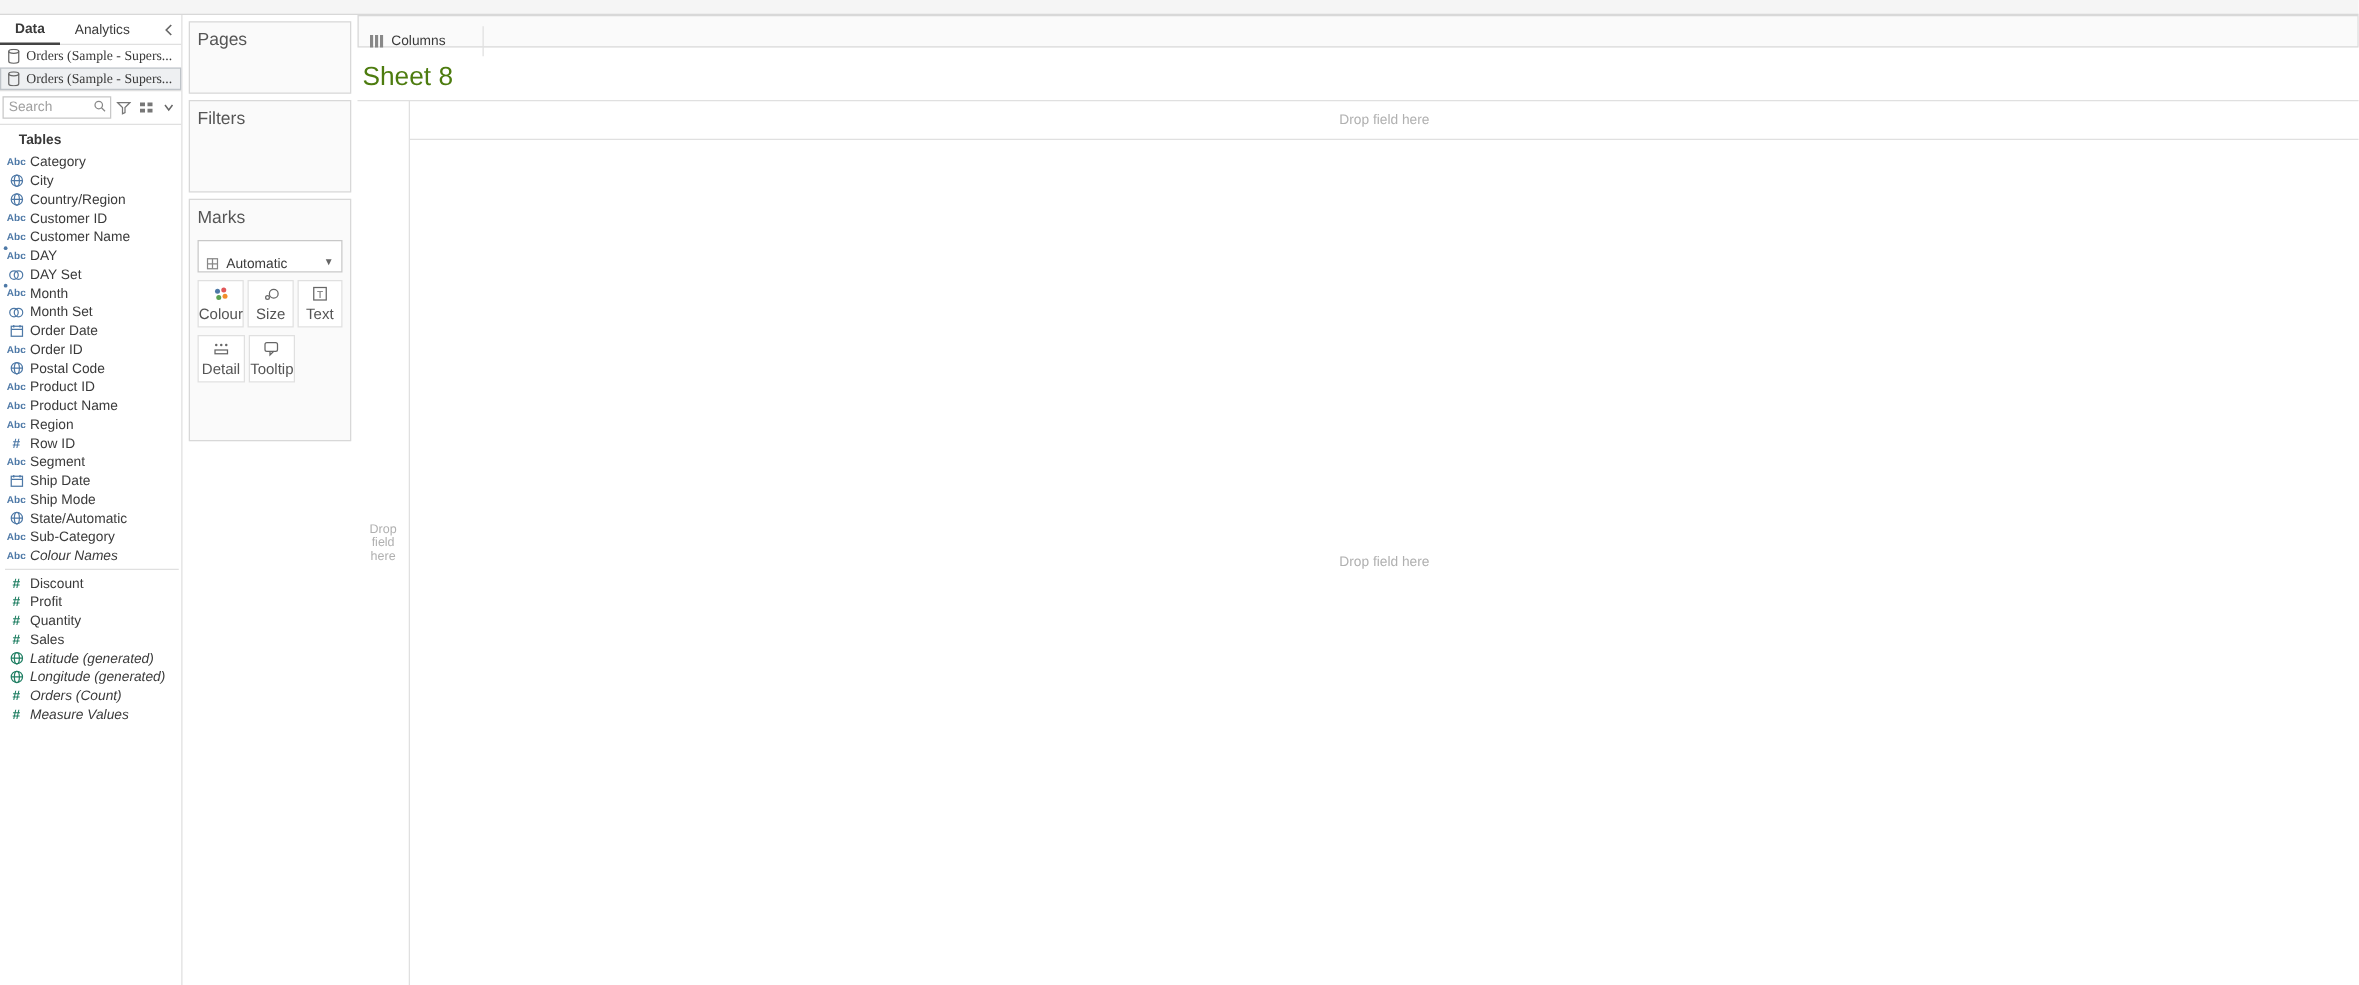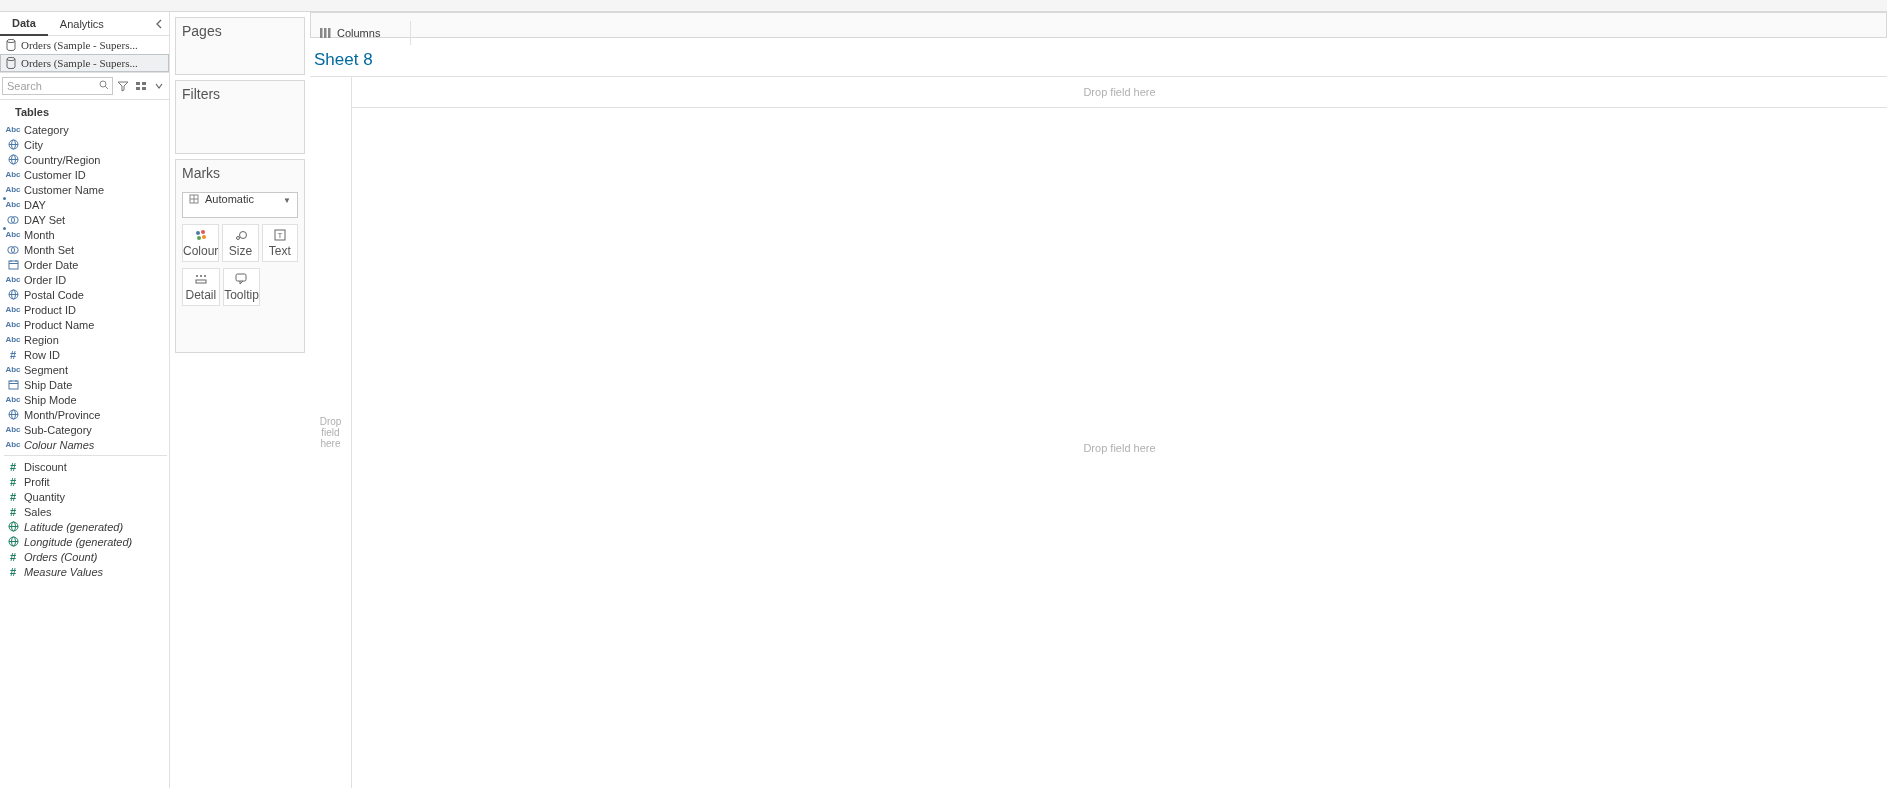--- a/index.html
+++ b/index.html
@@ -1,20 +1,20 @@
 <!DOCTYPE html>
 <html><head>
 <meta charset="utf-8">
 <style>
   * { box-sizing: border-box; }
   html, body { margin:0; padding:0; font-family: Arial, Helvetica, sans-serif; font-size:11px; color:#3a3a3a; background:#fff; }
   body { width:1887px; height:788px; overflow:hidden; }
   .toolbar { height:12px; border-bottom:1px solid #d8d8d8; background:#f5f5f5; }
   .app { display:flex; height:776px; }
-  .col-data { width:170px; border-right:1px solid #e0e0e0; display:flex; flex-direction:column;justify-content:center; }
+  .col-data { width:146px; border-right:1px solid #e0e0e0; display:flex; flex-direction:column;justify-content:center; }
   .col-shelves { width:140px; padding:0 5px; display:flex; flex-direction:column; }
   .col-view { flex:1; display:flex; flex-direction:column; }
 
   
   .data-head { display:flex; align-items:center; border-bottom:1px solid #e0e0e0; height:24px; }
   .data-tab { padding:5px 12px; font-size:11px; cursor:pointer; }
   .data-tab.active { font-weight:bold; border-bottom:2px solid #444; }
   .collapse-icon { margin-left:auto; padding:0 6px; }
 
   
@@ -44,37 +44,37 @@
   .f-italic { font-style:italic; }
   .calc-dot { position:relative; }
   .calc-dot::before { content:""; position:absolute; left:-3px; top:-2px; width:3px; height:3px; border-radius:50%; background:#4e79a7; }
 
   
   .card { border:1px solid #d8d8d8; background:#fafafa; margin-top:5px; }
   .card-title { padding:5px 6px; color:#555; font-size:14px; }
   .card-body { min-height:30px; }
 
   .marks-body { padding:6px; background:#fafafa; }
-  .mark-select { display:flex; align-items:flex-end; gap:6px; border:1px solid #c8c8c8; background:#fff; height:20px; padding:12px 6px; justify-content:space-between; cursor:pointer; }
+  .mark-select { display:flex; align-items:flex-start; gap:6px; border:1px solid #c8c8c8; background:#fff; height:20px; padding:12px 6px; justify-content:space-between; cursor:pointer; }
   .mark-left { display:flex; align-items:center; gap:6px; }
   .mark-caret { font-size:8px; color:#666; }
   .mark-grid { display:grid; grid-template-columns: repeat(3, 1fr); gap:3px; margin-top:6px; }
   .mark-grid.row2 { grid-template-columns: repeat(2, 1fr); width: calc(66.66% + 1px); }
   .mark-cell { border:1px solid #e0e0e0; background:#fff; display:flex; flex-direction:column; align-items:center; justify-content:center; height:38px; gap:2px; cursor:pointer; }
   .mark-cell span.lbl { font-size:12px; color:#555; }
   .mi { font-size:12px; color:#666; }
 
   
   .rc-shelf { display:flex; align-items:center; border:1px solid #d8d8d8; background:#fafafa; height:26px; margin-bottom:2px; }
   .rc-label { display:flex; align-items:center; gap:6px; padding:0 8px; border-right:1px solid #e0e0e0; width:100px; height:100%;margin-top:16px; }
   .rc-label .mi { font-size:13px; color:#666; }
   .rc-drop { flex:1; }
 
   
-  .view-title { font-size:17px; color:#0369a1; padding:10px 4px 6px 4px; }
+  .view-title { font-size:21px; color:#4d7c0f; padding:10px 4px 6px 4px; }
   .view-grid { flex:1; display:flex; }
   .vg-left { width:42px; border-right:1px solid #e0e0e0; border-top:1px solid #e0e0e0; display:flex; align-items:center; justify-content:center; color:#b0b0b0; font-size:10px; text-align:center; }
   .vg-right { flex:1; display:flex; flex-direction:column; }
   .vg-top { height:32px; border-top:1px solid #e0e0e0; border-bottom:1px solid #e0e0e0; display:flex; align-items:center; justify-content:center; color:#b0b0b0; font-size:11px; }
   .vg-main { flex:1; display:flex; align-items:center; justify-content:center; color:#b0b0b0; font-size:11px; }
   svg { display:block; }
 </style>
 </head>
 <body>
 
@@ -269,21 +269,21 @@
           <span class="f-label">Ship Mode</span>
         </div>
         <div class="field">
           <span class="f-icon c-dim">
             <svg width="11" height="11" viewBox="0 0 11 11">
               <circle cx="5.5" cy="5.5" r="4.5" fill="none" stroke="#4e79a7"></circle>
               <ellipse cx="5.5" cy="5.5" rx="2" ry="4.5" fill="none" stroke="#4e79a7"></ellipse>
               <line x1="1" y1="5.5" x2="10" y2="5.5" stroke="#4e79a7"></line>
             </svg>
           </span>
-          <span class="f-label">Month/Province</span>
+          <span class="f-label">State/Automatic</span>
         </div>
         <div class="field">
           <span class="f-icon c-dim" style="font-weight:bold;">Abc</span>
           <span class="f-label">Sub-Category</span>
         </div>
         <div class="field">
           <span class="f-icon c-dim" style="font-weight:bold;">Abc</span>
           <span class="f-label f-italic">Colour Names</span>
         </div>
         <div class="sep"></div>

